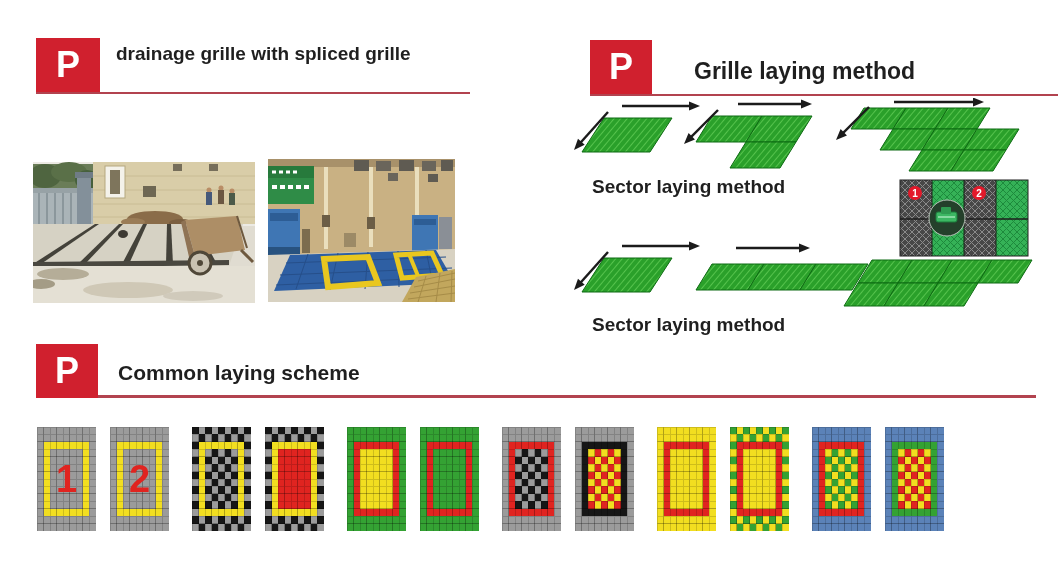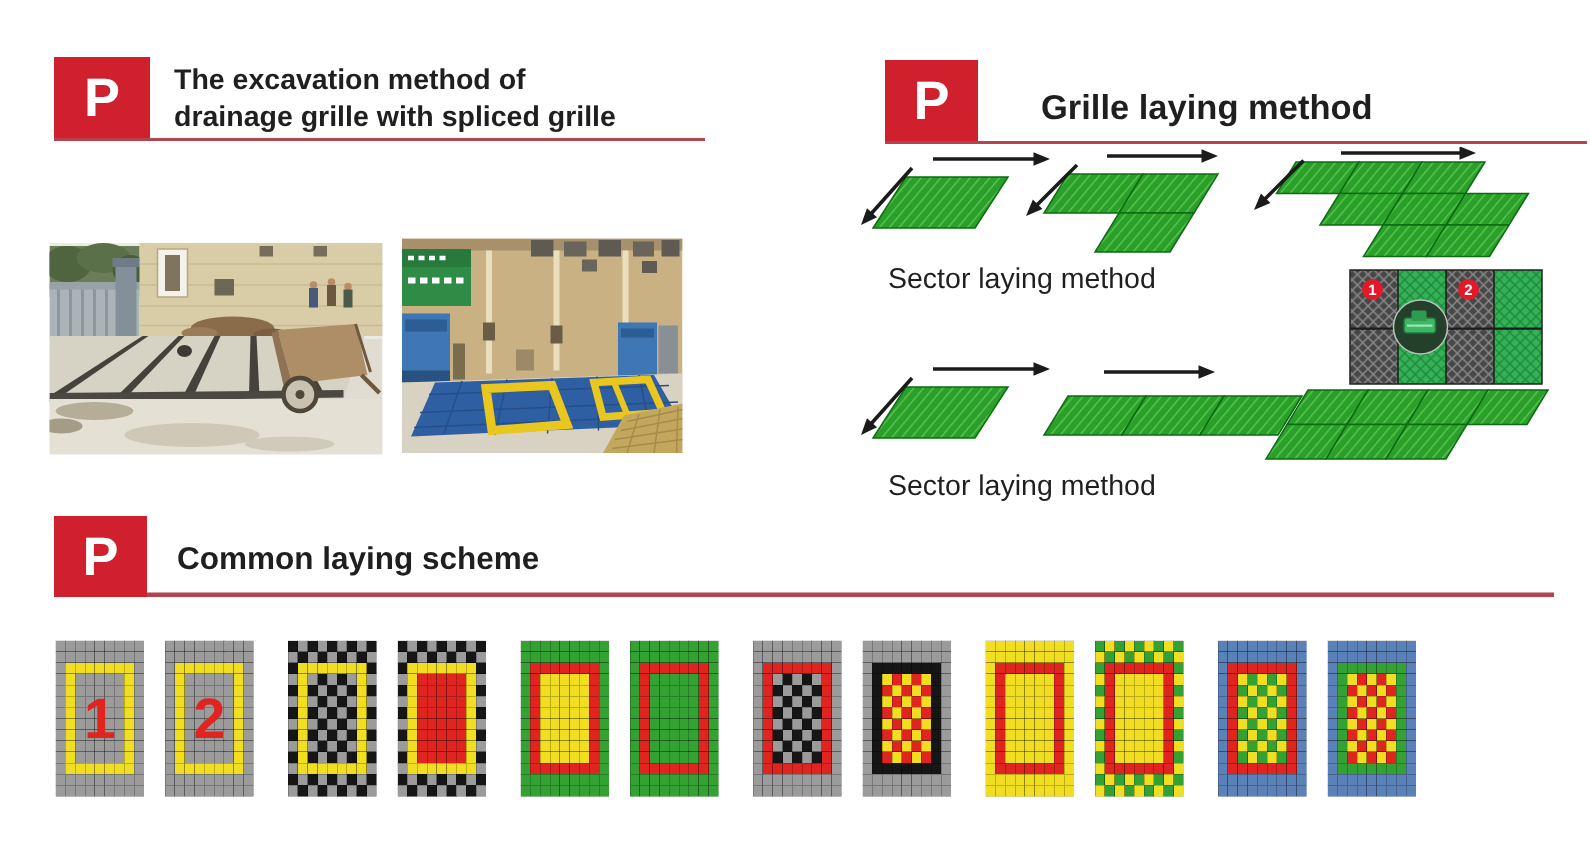--- a/index.html
+++ b/index.html
@@ -11,34 +11,33 @@
   .canvas{position:relative;width:1060px;height:576px;background:#ffffff;overflow:hidden;
           font-family:"Liberation Sans",sans-serif;}
   .abs{position:absolute;}
   .badge{position:absolute;background:var(--badge-red);color:#ffffff;font-weight:bold;
          font-size:36px;display:flex;align-items:center;justify-content:center;}
   .rule{position:absolute;background:var(--rule-red);}
   .title{position:absolute;color:var(--title-text);font-weight:bold;}
   .t1{left:116px;top:41px;font-size:19px;line-height:25px;}
   .t2{left:678px;top:58px;font-size:23px;margin-left:16px;}
   .t3{left:118px;top:361px;font-size:21px;text-align:right;}
-  .method-label{position:absolute;color:var(--title-text);font-weight:normal;font-size:19px;}
+  .method-label{position:absolute;color:var(--title-text);font-weight:bold;font-size:19px;}
   #swatch-row{position:absolute;left:37px;top:427px;display:flex;align-items:flex-start;}
 </style>
 </head>
 <body>
 
 <div class="canvas">
 
   <div class="rule" style="left:36px;top:92px;width:434px;height:2px"></div>
   <div class="badge" style="left:36px;top:38px;width:64px;height:54px">
     <span>P</span>
   </div>
   <div class="title t1">
-    <div>The excavation method of</div>
     <div>drainage grille with spliced grille</div>
   </div>
 
   <svg class="abs" style="left:33px;top:162px" width="222" height="141" viewBox="0 0 222 141" preserveAspectRatio="none">
     <rect width="222" height="141" fill="#e0dcd1"></rect>
     <rect width="222" height="64" fill="#eceae4"></rect>
     <rect x="0" y="2" width="60" height="34" fill="#6a7d58"></rect>
     <ellipse cx="12" cy="14" rx="16" ry="12" fill="#4f6540"></ellipse>
     <ellipse cx="36" cy="10" rx="18" ry="10" fill="#5a7048"></ellipse>
     <ellipse cx="54" cy="18" rx="12" ry="10" fill="#46603c"></ellipse>

